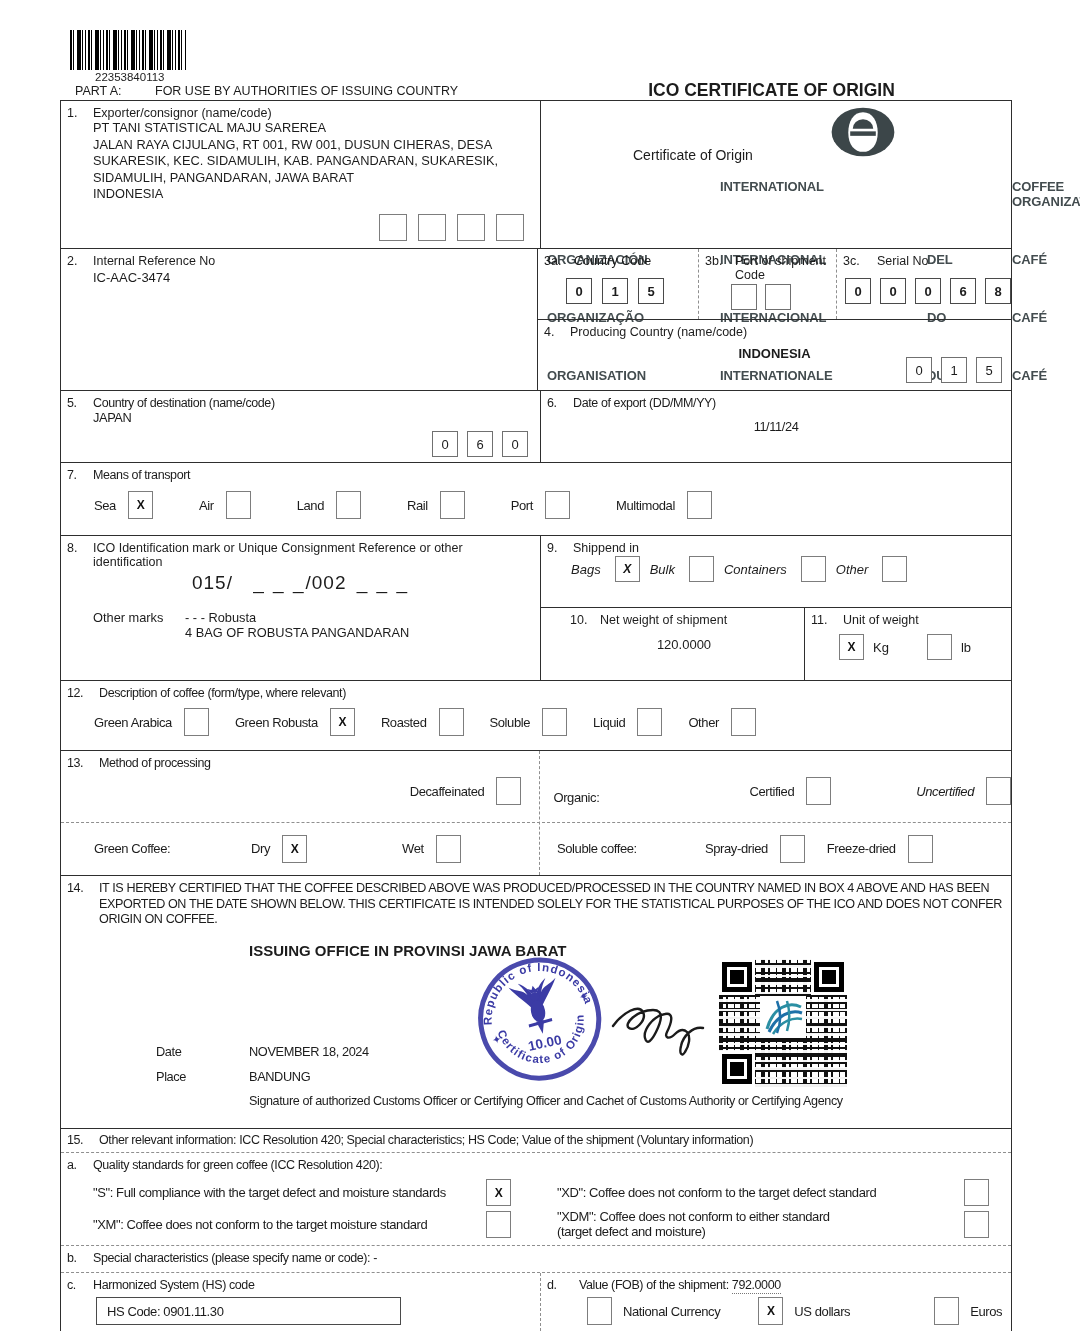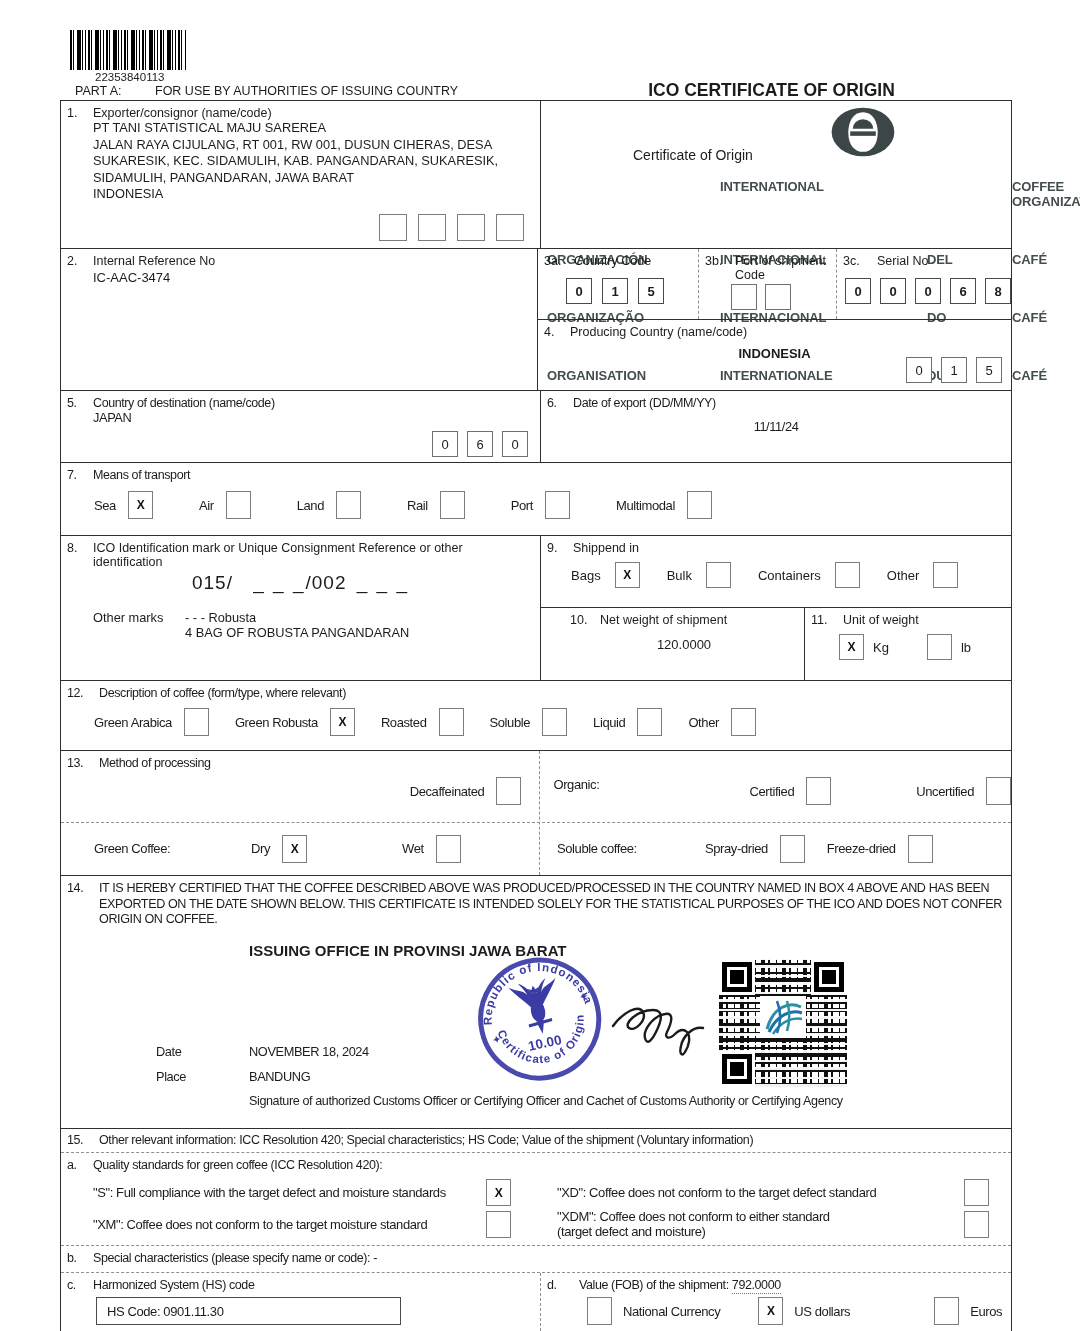--- a/index.html
+++ b/index.html
@@ -243,21 +243,21 @@
           <div>4 BAG OF ROBUSTA PANGANDARAN</div>
         </span>
       </div>
     </div>
     <div class="cellR">
       <div style="height:72px;border-bottom:1.5px solid #2e2e2e;box-sizing:border-box;">
         <div class="hd">
               <span class="num">9.</span>
           <span>Shippend in</span>
             </div>
-        <div class="flex" style="padding-left:30px;margin-top:7px;gap:27px;">
+        <div class="flex" style="padding-left:30px;margin-top:1px;gap:10px;font-style:italic;">
           <span class="pair">
                 <span>Bags</span>
                 <span class="cb" style="margin-left:14px;">X</span>
               </span>
           <span class="pair">
                 <span>Bulk</span>
                 <span class="cb" style="margin-left:14px;"></span>
               </span>
           <span class="pair">
                 <span>Containers</span>
@@ -335,27 +335,27 @@
     <div style="height:71px;box-sizing:border-box;">
       <div class="hd">
             <span class="numw">13.</span>
         <span>Method of processing</span>
           </div>
       <div class="flex" style="margin-top:7px;">
         <div class="flex" style="width:478px;justify-content:flex-end;padding-right:14px;align-items:center;box-sizing:border-box;">
           <span>Decaffeinated</span>
           <span class="cb" style="margin-left:12px;height:28px;"></span>
         </div>
-        <div class="flex" style="flex:1;padding-left:18px;align-items:flex-start;gap:48px;">
+        <div class="flex" style="flex:1;padding-left:18px;align-items:flex-end;gap:48px;">
           <span style="width:148px;">Organic:</span>
           <span class="pair">
                 <span>Certified</span>
                 <span class="cb" style="height:28px;"></span>
               </span>
-          <span class="pair" style="margin-left:37px;">
+          <span class="pair" style="margin-left:37px;font-style:italic;">
                 <span>Uncertified</span>
                 <span class="cb" style="height:28px;"></span>
               </span>
         </div>
       </div>
     </div>
     <div class="flex" style="height:52.5px;border-top:1.3px dashed #8f8f8f;box-sizing:border-box;align-items:center;">
       <div class="flex" style="width:478px;align-items:center;padding-left:33px;box-sizing:border-box;">
         <span style="width:157px;">Green Coffee:</span>
         <span class="pair">

